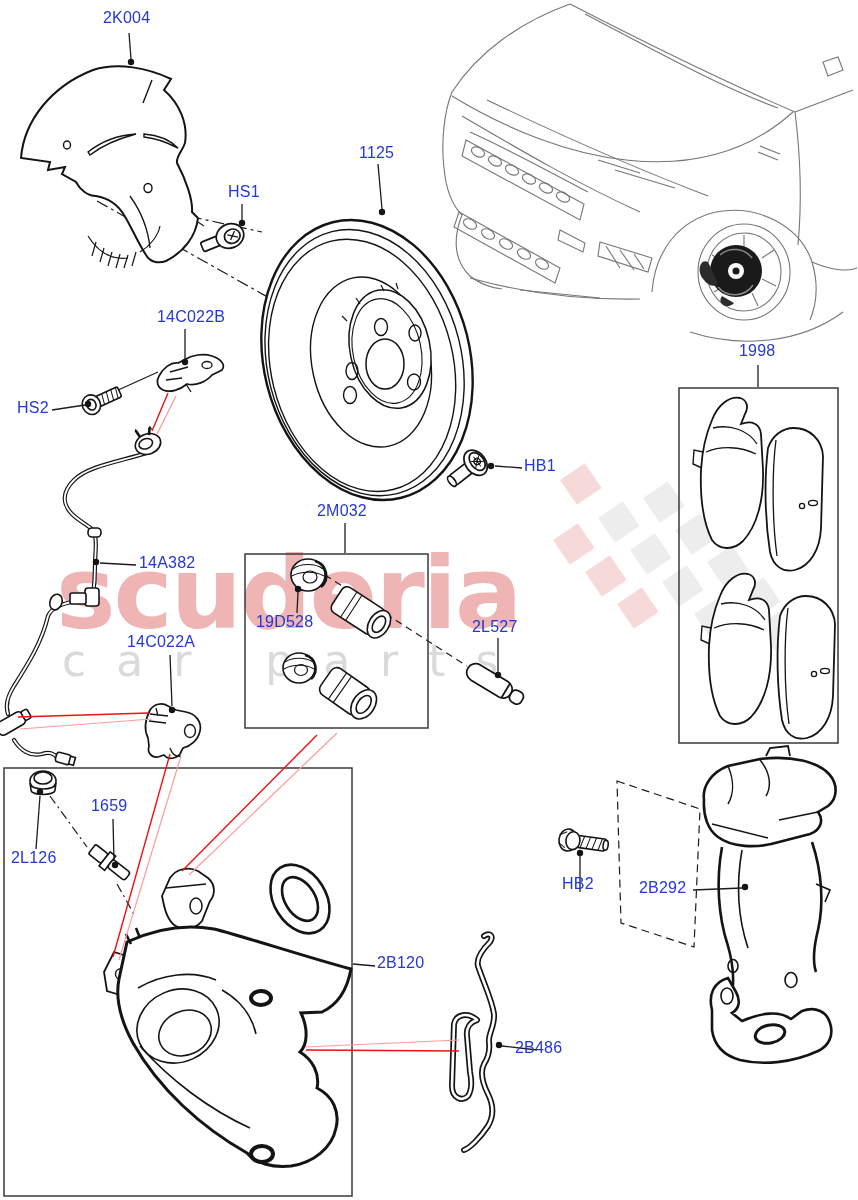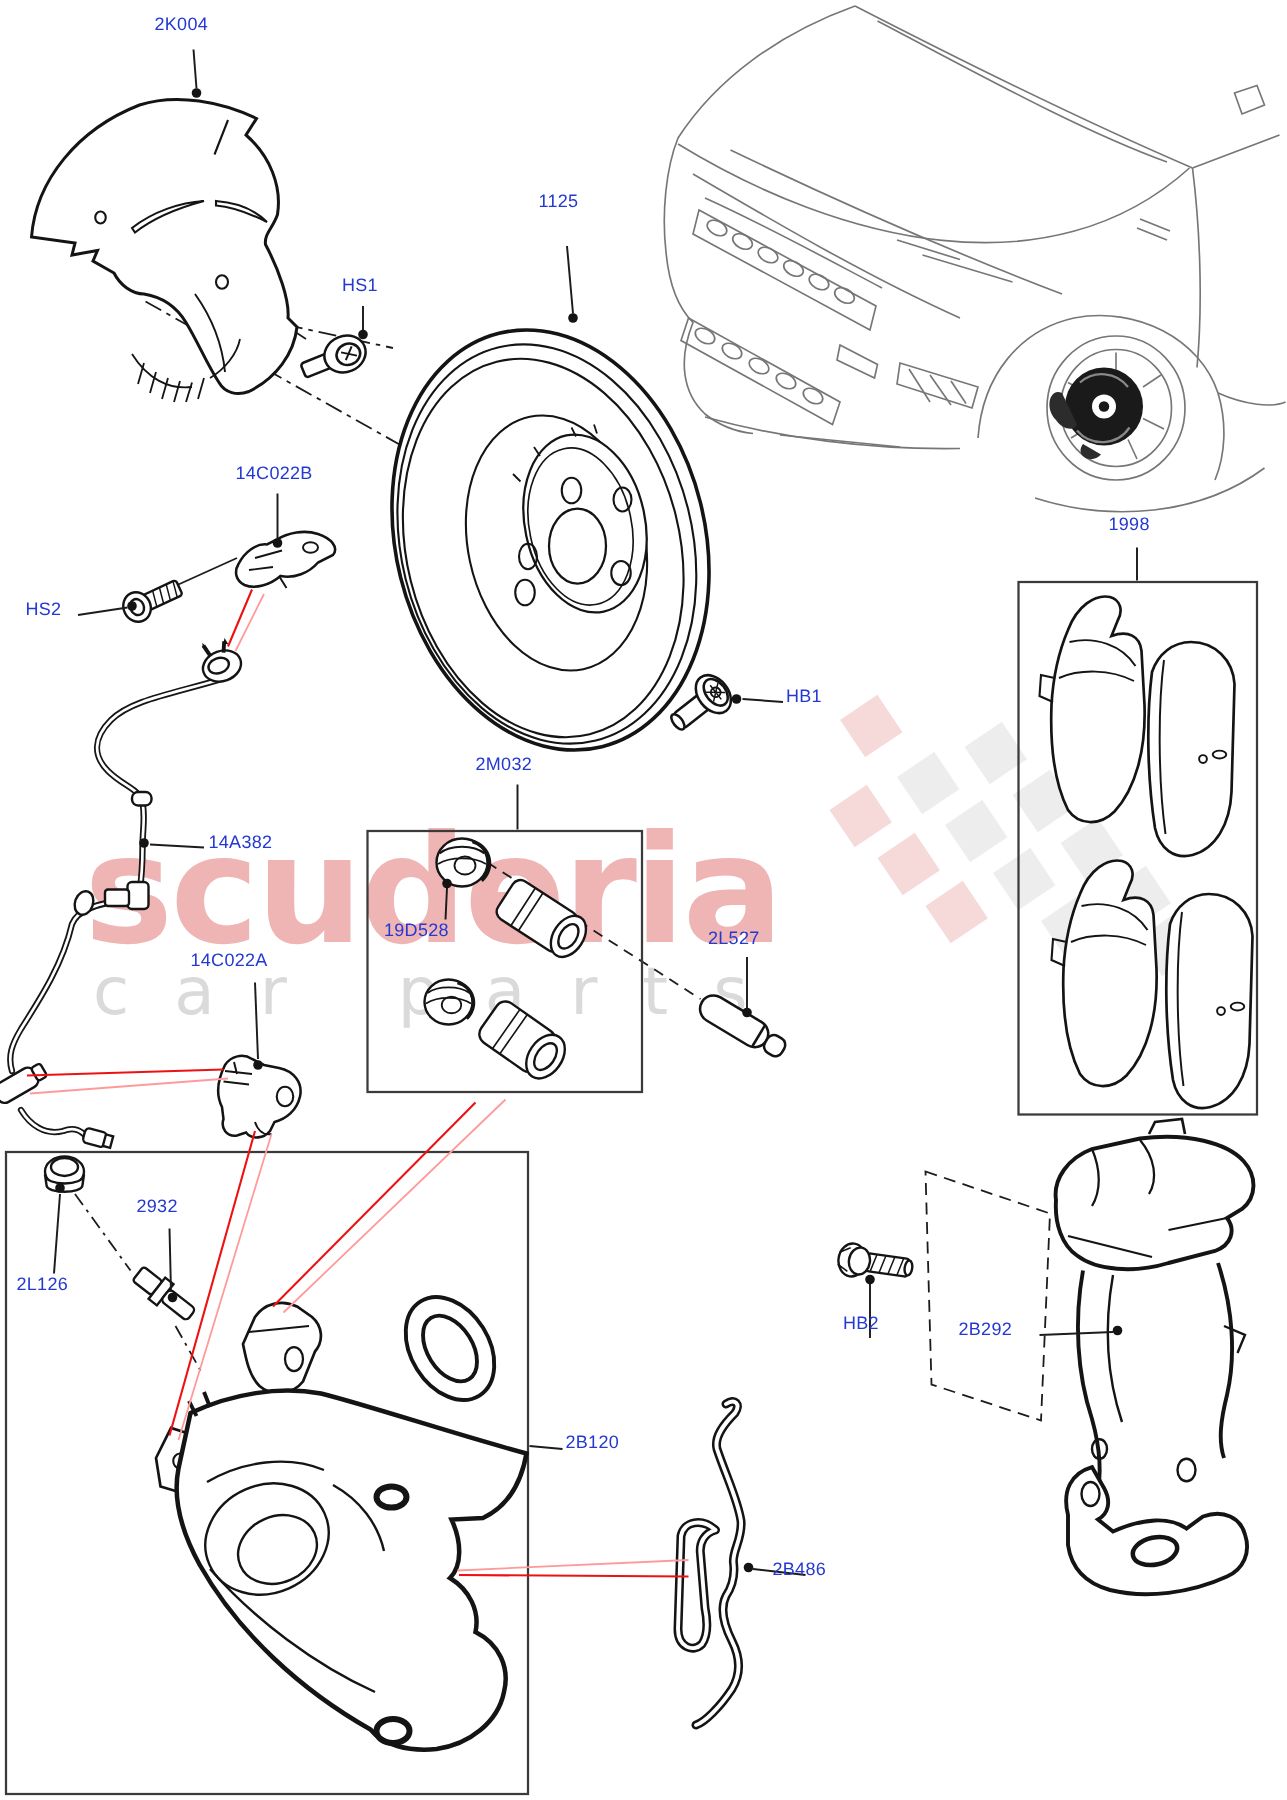--- a/index.html
+++ b/index.html
@@ -1,19 +1,19 @@
 <!DOCTYPE html>
 <html><head>
 <meta charset="utf-8">
 <style>
   html,body{margin:0;padding:0;background:#fff;}
   .canvas{position:relative;width:858px;height:1200px;background:#ffffff;overflow:hidden;
           font-family:"Liberation Sans",sans-serif;}
   .canvas svg{position:absolute;left:0;top:0;}
-  .lbl{position:absolute;color:#2438d2;font-size:12px;line-height:1;letter-spacing:.2px;
+  .lbl{position:absolute;color:#2438d2;font-size:16px;line-height:1;letter-spacing:.2px;
        white-space:nowrap;font-family:"Liberation Sans",sans-serif;}
 </style>
 </head>
 <body>
 
 <div class="canvas">
 
 <svg width="858" height="1200" viewBox="0 0 858 1200">
 
   <g>
@@ -443,30 +443,30 @@
     <path d="M580,856 L580,892" fill="none"></path>
         <circle cx="580" cy="853" r="3.2" stroke="none"></circle>
     <path d="M693,890 L742,888" fill="none"></path>
         <circle cx="745" cy="887" r="3.2" stroke="none"></circle>
   </g>
 </svg>
 
   <div>
     <span class="lbl" style="left:103px;top:10px">2K004</span>
     <span class="lbl" style="left:228px;top:184px">HS1</span>
-    <span class="lbl" style="left:359px;top:128px">1125</span>
+    <span class="lbl" style="left:359px;top:145px">1125</span>
     <span class="lbl" style="left:157px;top:309px">14C022B</span>
     <span class="lbl" style="left:17px;top:400px">HS2</span>
     <span class="lbl" style="left:524px;top:458px">HB1</span>
     <span class="lbl" style="left:139px;top:555px">14A382</span>
     <span class="lbl" style="left:317px;top:503px">2M032</span>
     <span class="lbl" style="left:256px;top:614px">19D528</span>
     <span class="lbl" style="left:472px;top:619px">2L527</span>
     <span class="lbl" style="left:739px;top:343px">1998</span>
     <span class="lbl" style="left:127px;top:634px">14C022A</span>
     <span class="lbl" style="left:11px;top:850px">2L126</span>
-    <span class="lbl" style="left:91px;top:798px">2932</span>
+    <span class="lbl" style="left:91px;top:798px">1659</span>
     <span class="lbl" style="left:377px;top:955px">2B120</span>
     <span class="lbl" style="left:515px;top:1040px">2B486</span>
     <span class="lbl" style="left:562px;top:876px">HB2</span>
     <span class="lbl" style="left:639px;top:880px">2B292</span>
   </div>
 </div>
 
 </body></html>

